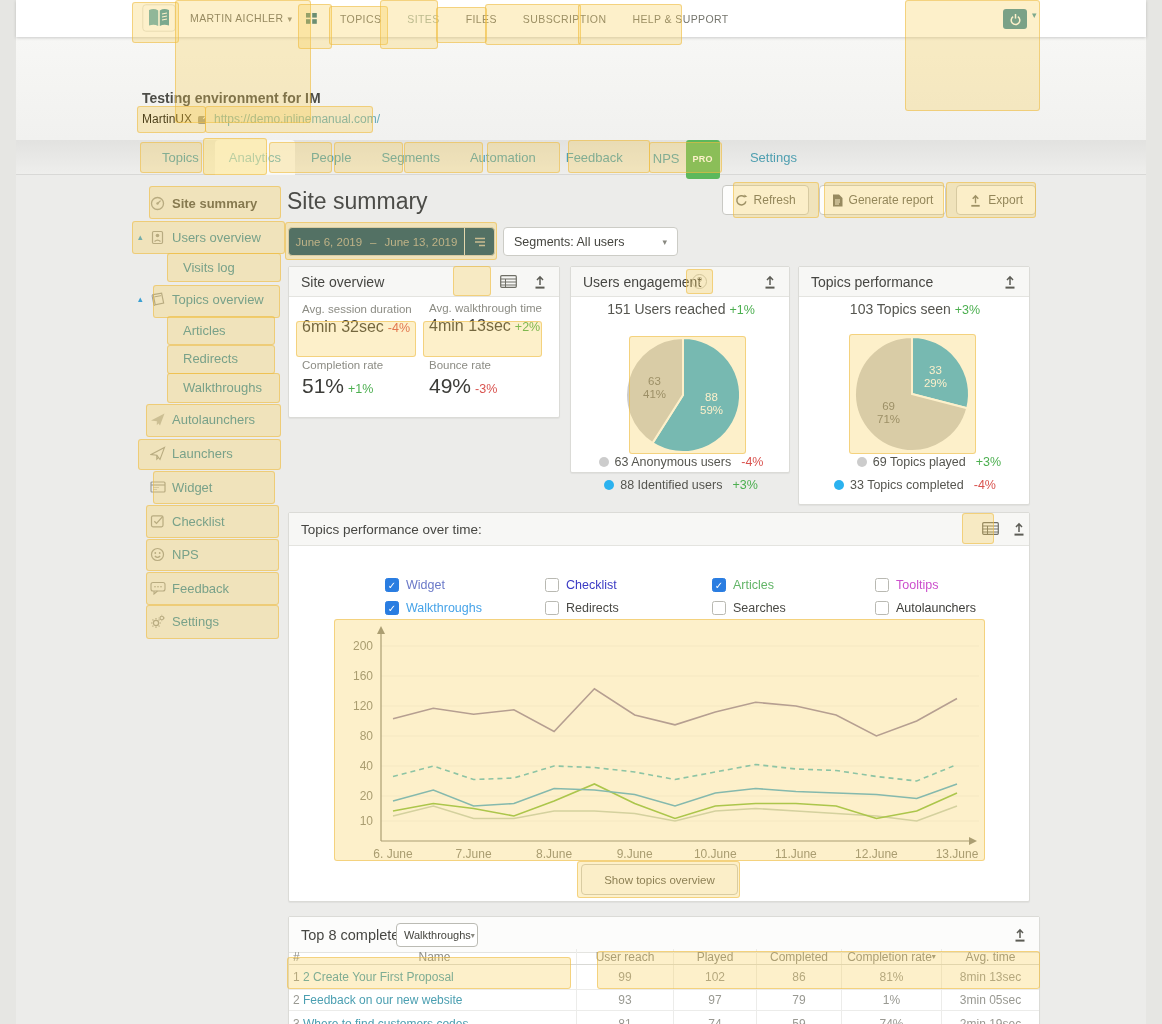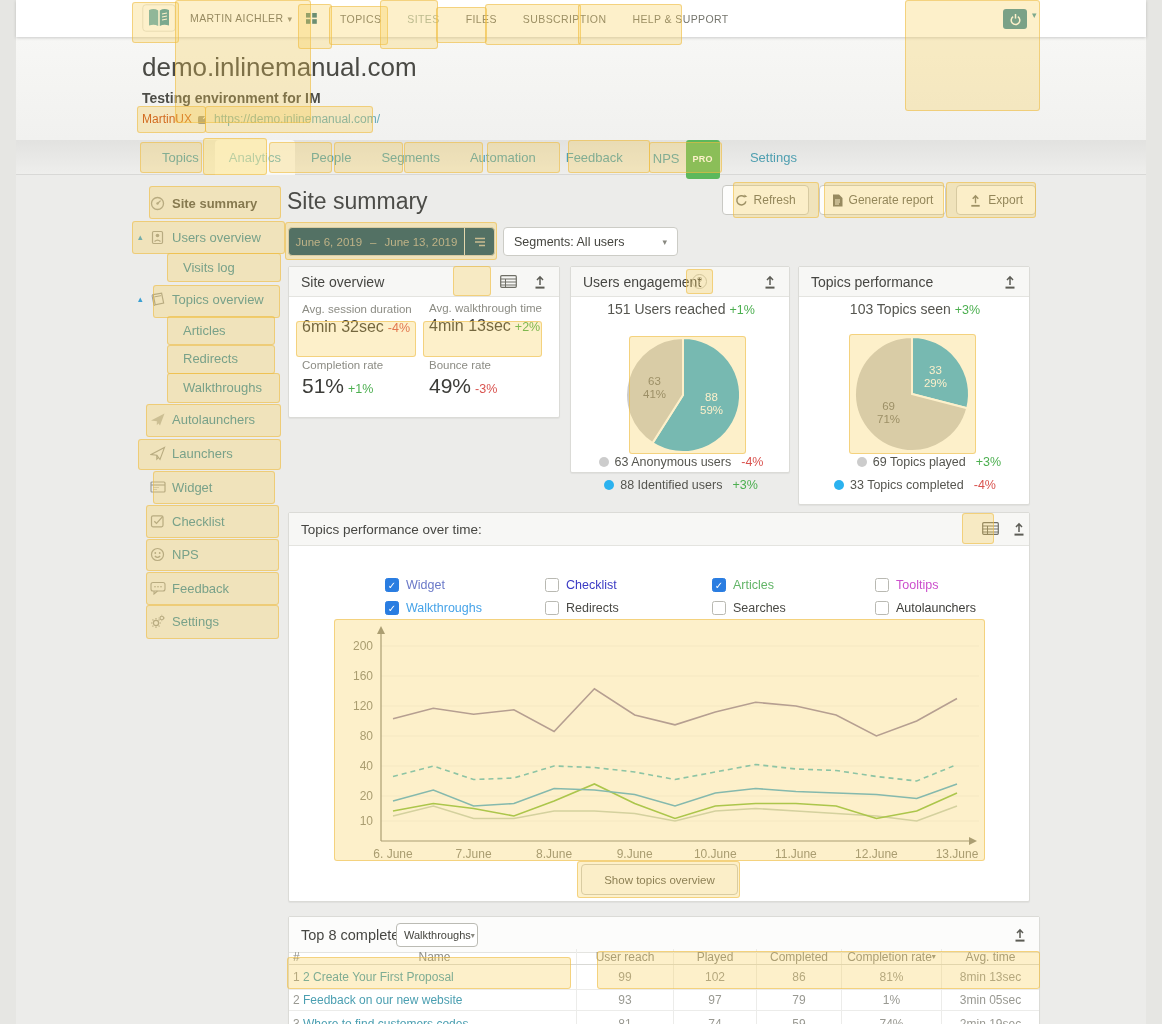--- a/index.html
+++ b/index.html
@@ -21,21 +21,21 @@
   #topnav-items{left:327px;top:0;height:37px;display:flex;align-items:center;z-index:6;}
   .nav-item{padding:0 13px;font-size:10.5px;letter-spacing:.4px;color:#75756d;cursor:pointer;white-space:nowrap;}
   .nav-item.nav-active{color:#a3b3a9;}
   #powerbtn{left:1003px;top:9px;width:24px;height:20px;background:#448fa0;border-radius:3px;z-index:6;display:flex;align-items:center;justify-content:center;cursor:pointer;}
   #powercaret{left:1032px;top:10px;font-size:9px;color:#4b9aa8;z-index:6;cursor:pointer;}
 
   
   #site-title{left:142px;top:52px;font-size:26px;color:#4a4a45;z-index:3;}
   #site-sub{left:142px;top:90px;font-size:14px;font-weight:bold;color:#4c4c47;z-index:3;}
   #link-row{left:142px;top:110px;height:18px;display:flex;align-items:center;gap:5px;z-index:3;font-size:12px;}
-  #link-owner{color:#c2410c;cursor:pointer;}
+  #link-owner{color:#000000;cursor:pointer;}
   #link-url{color:#66abb8;cursor:pointer;}
 
   
   #tabs{left:148px;top:140px;height:35px;display:flex;align-items:stretch;gap:2px;z-index:6;}
   .tab{padding:0 14px;line-height:35px;font-size:13px;color:#4f9fb0;cursor:pointer;white-space:nowrap;}
   .tab.tab-active{color:#68b4c1;background:rgba(252,252,250,.85);border-radius:4px 4px 0 0;}
   .pro-badge{display:inline-block;margin-left:6px;padding:2px 7px;background:#5cb85c;color:#fff;font-size:9px;font-weight:bold;border-radius:3px;vertical-align:1px;letter-spacing:.3px;}
 
   
   #sidebar{left:130px;top:175px;width:160px;height:480px;z-index:4;}
@@ -151,21 +151,20 @@
       <span class="nav-item">HELP &amp; SUPPORT</span>
     </div>
   <div class="abs" id="powerbtn">
     <svg width="13" height="13" viewBox="0 0 13 13">
       <path d="M4.2 3.6 a4.3 4.3 0 1 0 4.6 0" fill="none" stroke="#ffffff" stroke-width="1.5"></path>
       <path d="M6.5 1 V5.6" stroke="#ffffff" stroke-width="1.5"></path>
     </svg>
   </div>
   <div class="abs" id="powercaret">▾</div>
 
-  <div class="abs" id="site-title">demo.inlinemanual.com</div>
   <div class="abs" id="site-sub">Testing environment for IM</div>
   <div class="abs" id="link-row">
     <span id="link-owner">MartinUX</span>
     <span>
       <svg width="12" height="12" viewBox="0 0 12 12">
           <rect x="1" y="3" width="8" height="8" rx="1.5" fill="#8f8f87"></rect>
           <path d="M6.2 5.8 L10.8 1.2 M7.6 1 h3.4 v3.4" stroke="#f2f2ef" stroke-width="1.2" fill="none"></path>
         </svg>
     </span>
     <span id="link-url">https://demo.inlinemanual.com/</span>

